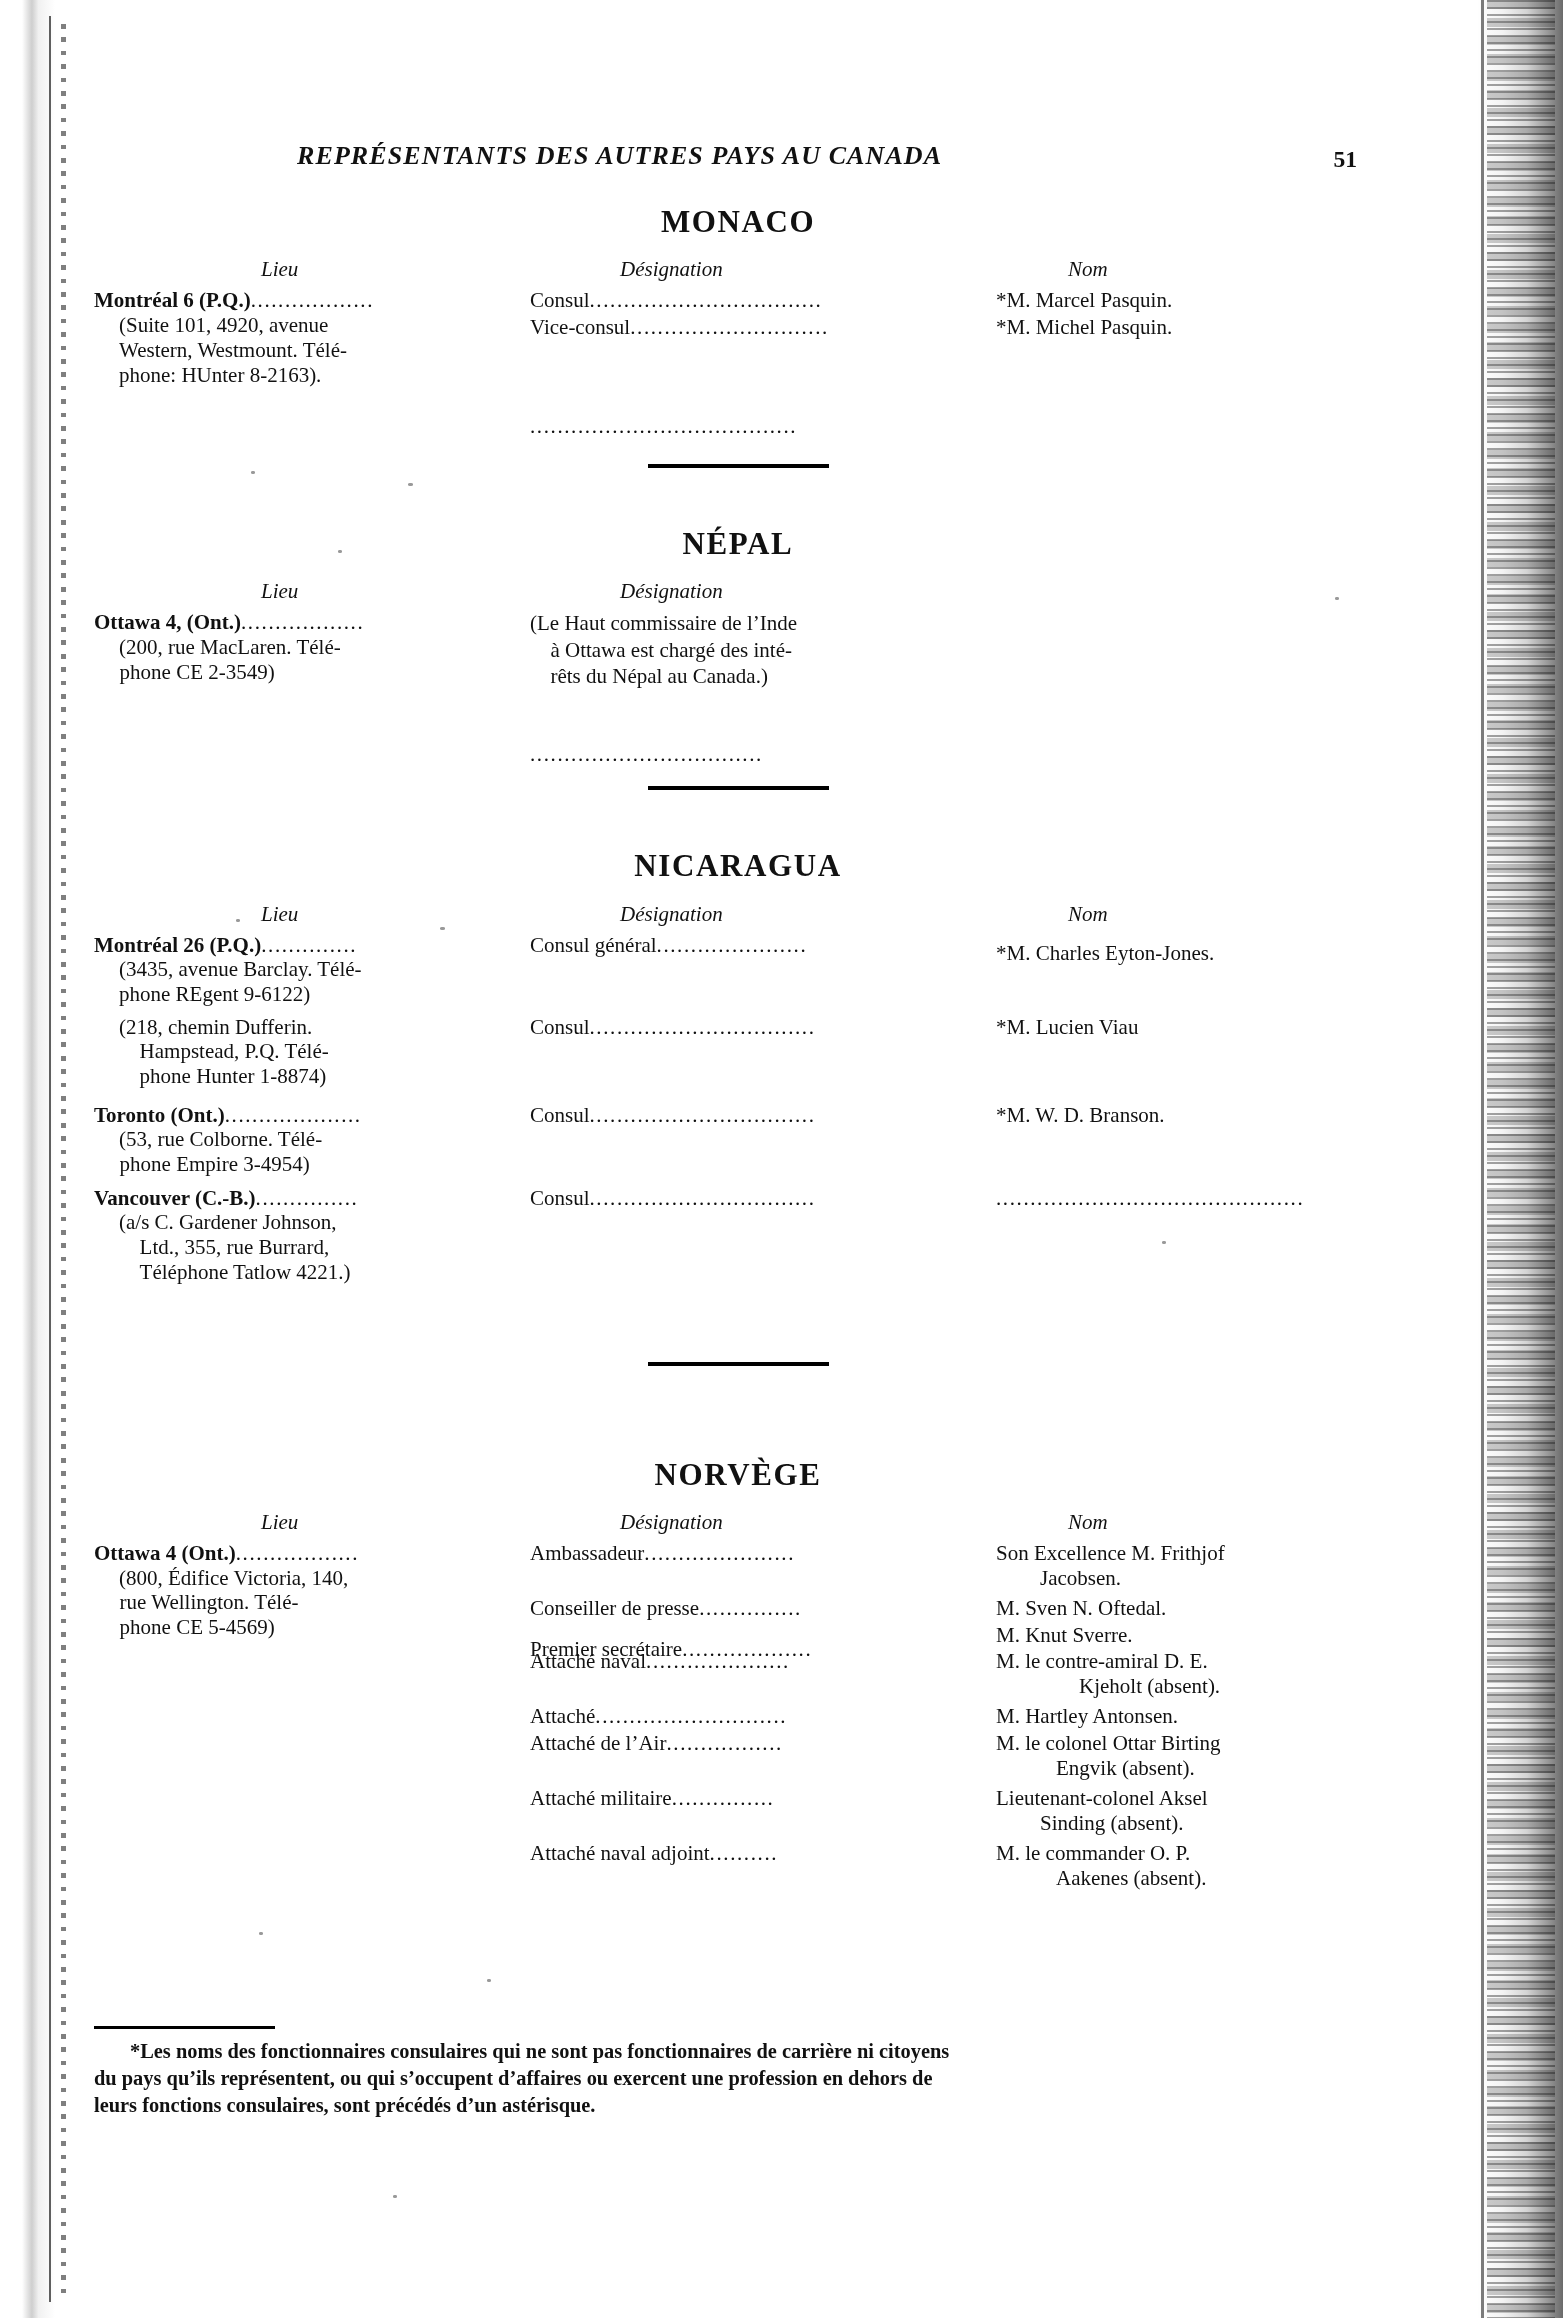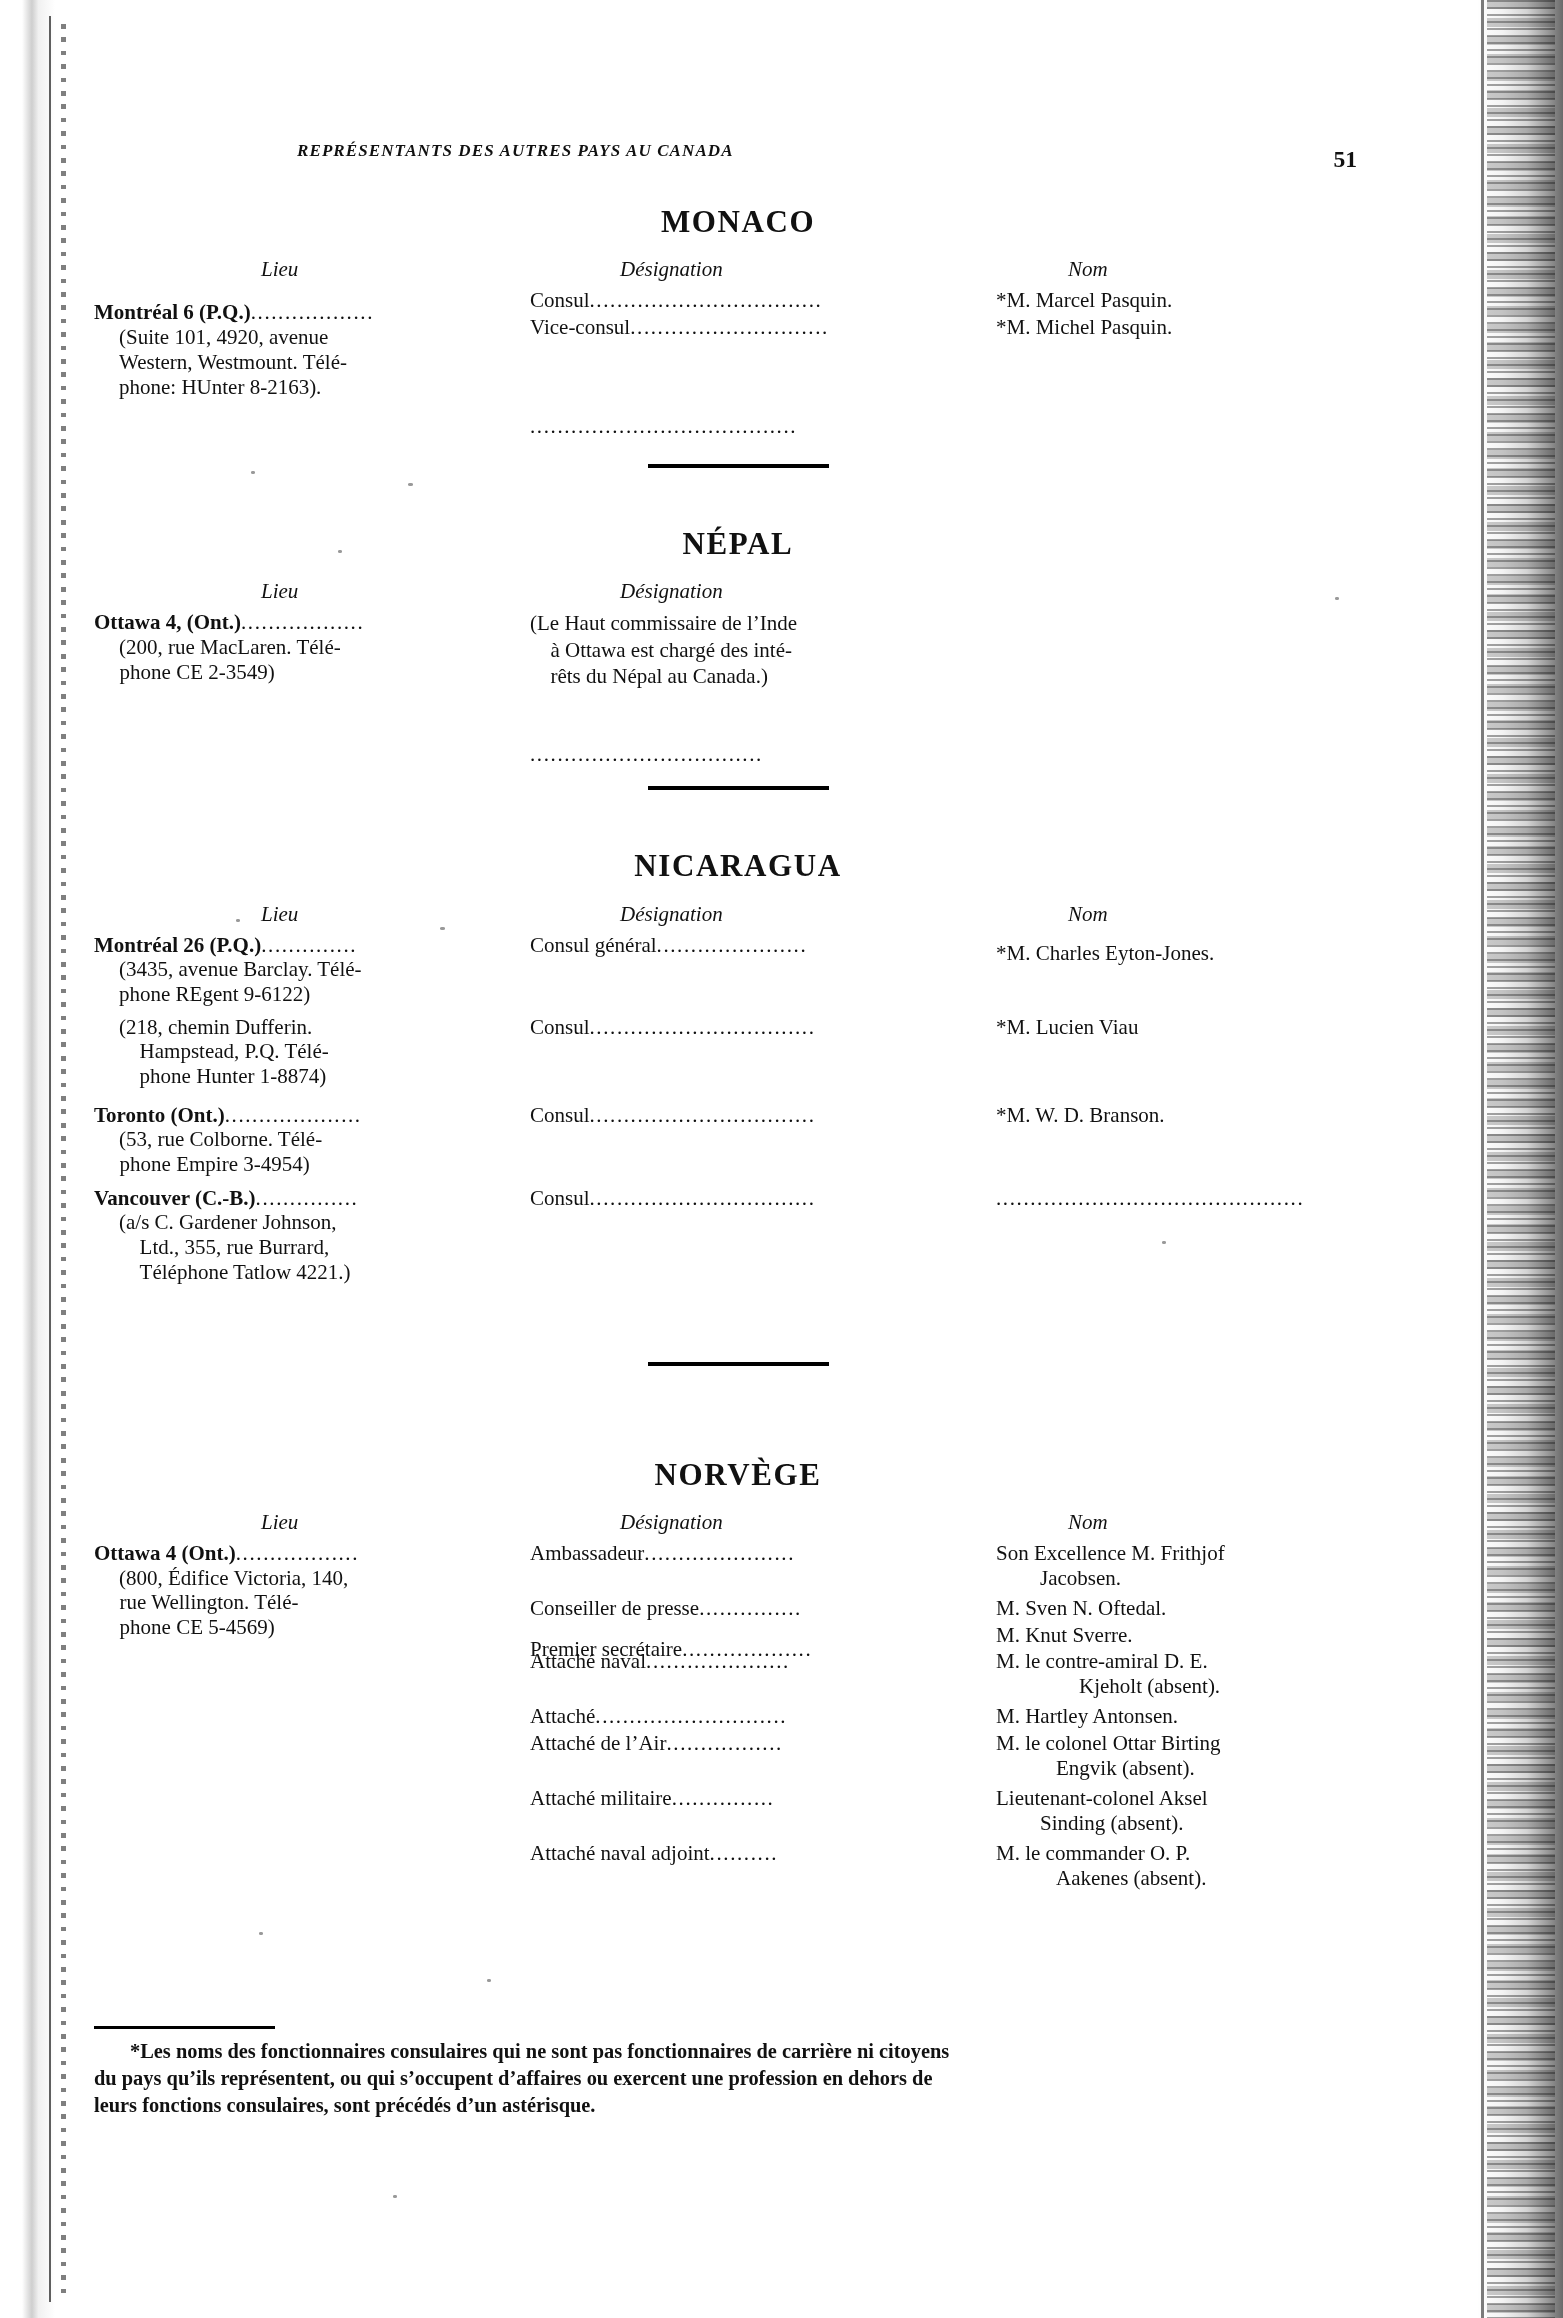--- a/index.html
+++ b/index.html
@@ -79,21 +79,21 @@
     position: relative;
     height: 41px;
     margin-bottom: 22px;
   }
   .runhead .title {
     position: absolute;
     left: 203px;
     top: 0;
     font-style: italic;
     font-weight: bold;
-    font-size: 17px;
+    font-size: 26px;
     letter-spacing: 1.1px;
     white-space: nowrap;
   }
   .runhead .folio {
     position: absolute;
     right: 25px;
     top: 4.7px;
     font-weight: bold;
     font-size: 23.6px;
   }
@@ -231,21 +231,21 @@
 
     <div>
       <div class="country">MONACO</div>
       <div class="colheads">
         <span class="ch-lieu">Lieu</span>
         <span class="ch-desig">Désignation</span>
         <span class="ch-nom">Nom</span>
       </div>
 
       <div class="rows" style="height:141px;">
-        <div class="c-lieu" style="top:12px;">
+        <div class="c-lieu" style="top:0;">
           <span class="place">Montréal 6 (P.Q.)</span><span class="dots" style="width:126px;">..................</span>
           <span class="addr">(Suite 101, 4920, avenue</span>
           <span class="addr">Western, Westmount. Télé-</span>
           <span class="addr">phone: HUnter 8-2163).</span>
         </div>
         <div class="c-desig" style="top:0;">
           <span>Consul</span><span class="dots" style="width:298px;">..................................</span>
         </div>
         <div class="c-nom" style="top:0;">*M. Marcel Pasquin.</div>
 

